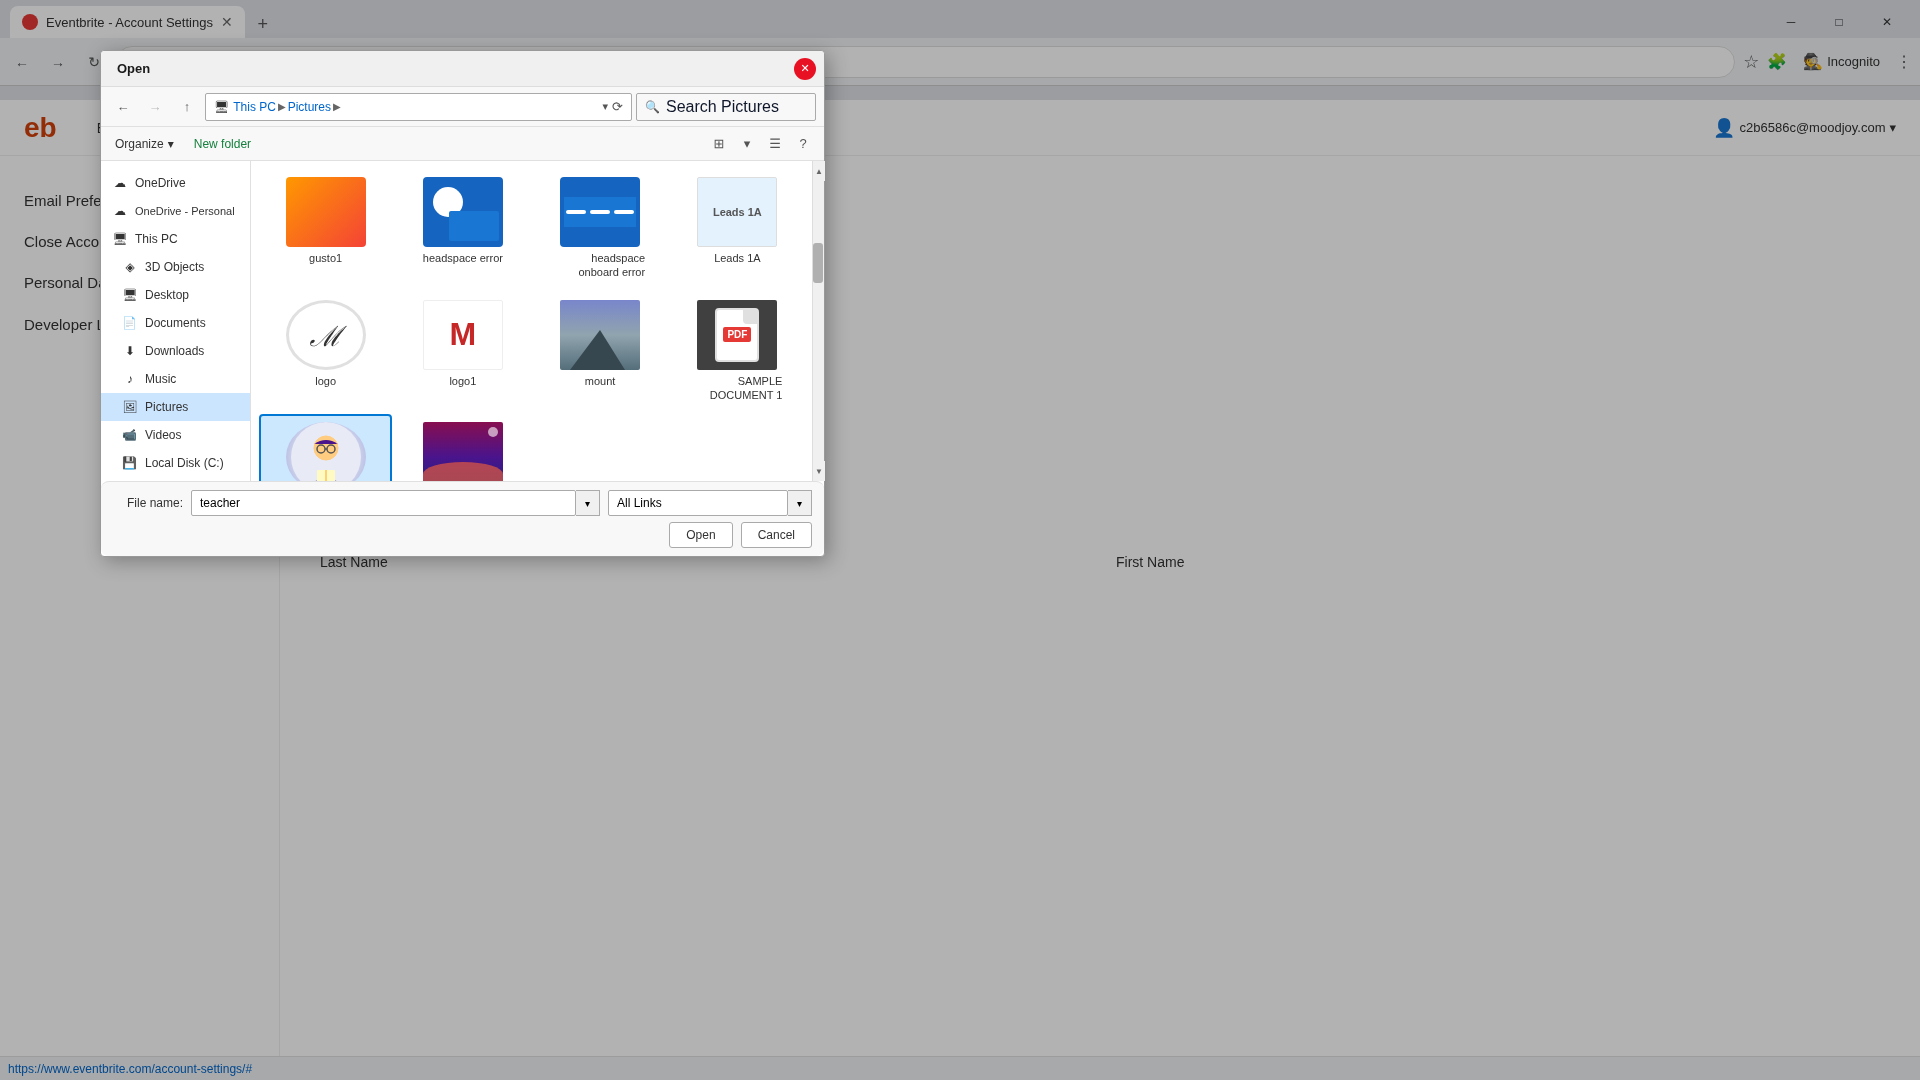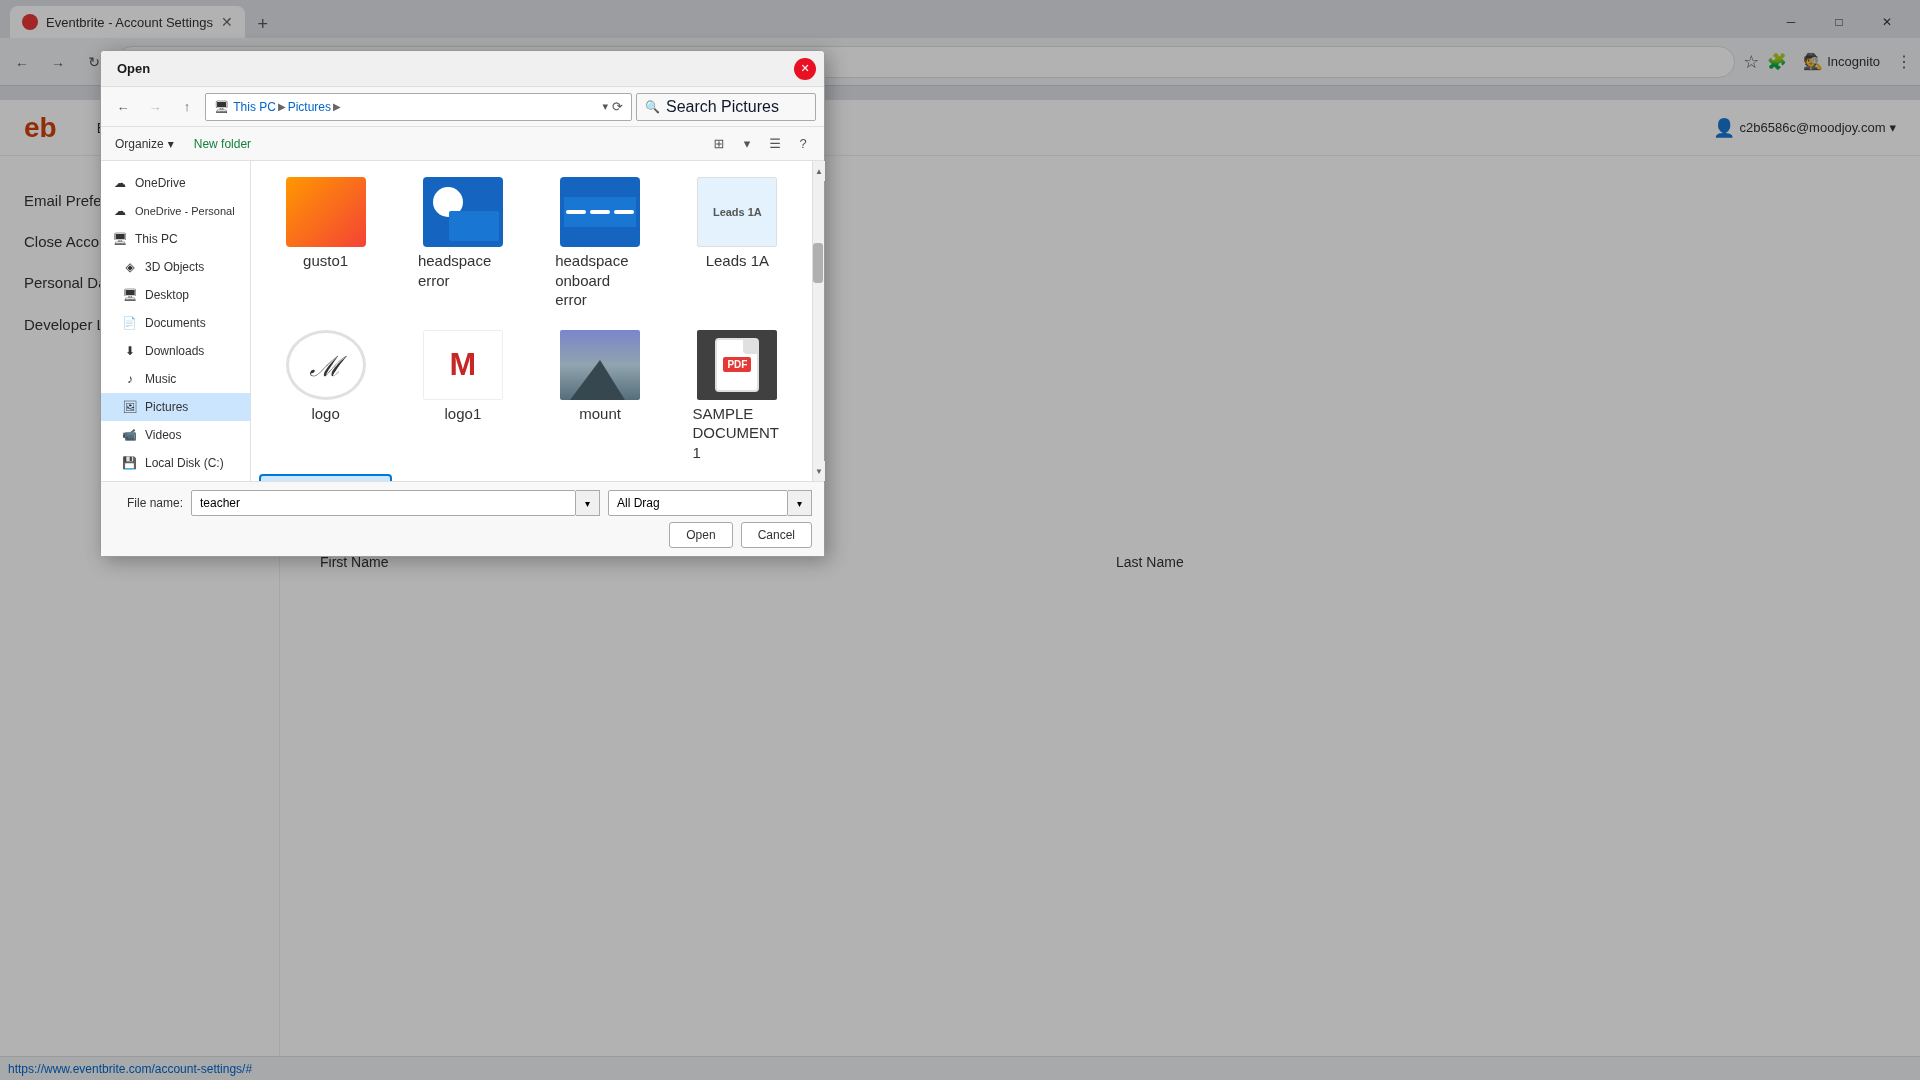--- a/index.html
+++ b/index.html
@@ -388,32 +388,33 @@
       width: 80px;
       height: 70px;
       object-fit: cover;
       border-radius: 2px;
       display: flex;
       align-items: center;
       justify-content: center;
       overflow: hidden;
     }
     .file-name {
-      font-size: 15px;
-      color: #333;
-      text-align: left;
+      font-size: 11px;
+      color: #333;
+      text-align: right;
       margin-top: 4px;
       max-width: 90px;
       word-break: break-word;
       line-height: 1.3;
     }
     .dialog-footer {
       padding: 8px 12px;
       border-top: 1px solid #e0e0e0;
       background: #f8f8f8;
+      border-radius: 8px;
     }
     .filename-row {
       display: flex;
       align-items: center;
       gap: 8px;
       margin-bottom: 6px;
     }
     .filename-label {
       font-size: 12px;
       color: #333;
@@ -699,24 +700,24 @@
         <span>Drag and drop or choose a file to upload</span>
       </div>
       <div class="contact-info-title">Contact Information</div>
       <div class="prefix-label">Prefix</div>
       <div class="prefix-select">
         <span>--</span>
         <span>▾</span>
       </div>
       <div class="name-row">
         <div class="name-field">
+          <div class="name-label">Last Name</div>
+        </div>
+        <div class="name-field">
           <div class="name-label">First Name</div>
-        </div>
-        <div class="name-field">
-          <div class="name-label">Last Name</div>
         </div>
       </div>
     </div>
   </div>
 </div>
 
 <div class="dialog-overlay">
   <div class="file-dialog">
 
     <div class="dialog-titlebar">
@@ -908,21 +909,21 @@
       <div class="filename-row">
         <span class="filename-label">File name:</span>
         <div style="display:flex;flex:1;">
           <div class="filename-input">
             <span>teacher</span>
           </div>
           <div class="filename-dropdown">▾</div>
         </div>
         <div style="display:flex;">
           <div class="filetype-select">
-            <span>All Drag</span>
+            <span>All Links</span>
           </div>
           <div class="filetype-dropdown">▾</div>
         </div>
       </div>
       <div class="dialog-buttons">
         <button class="btn-open">Open</button>
         <button class="btn-cancel">Cancel</button>
       </div>
     </div>
   </div>

